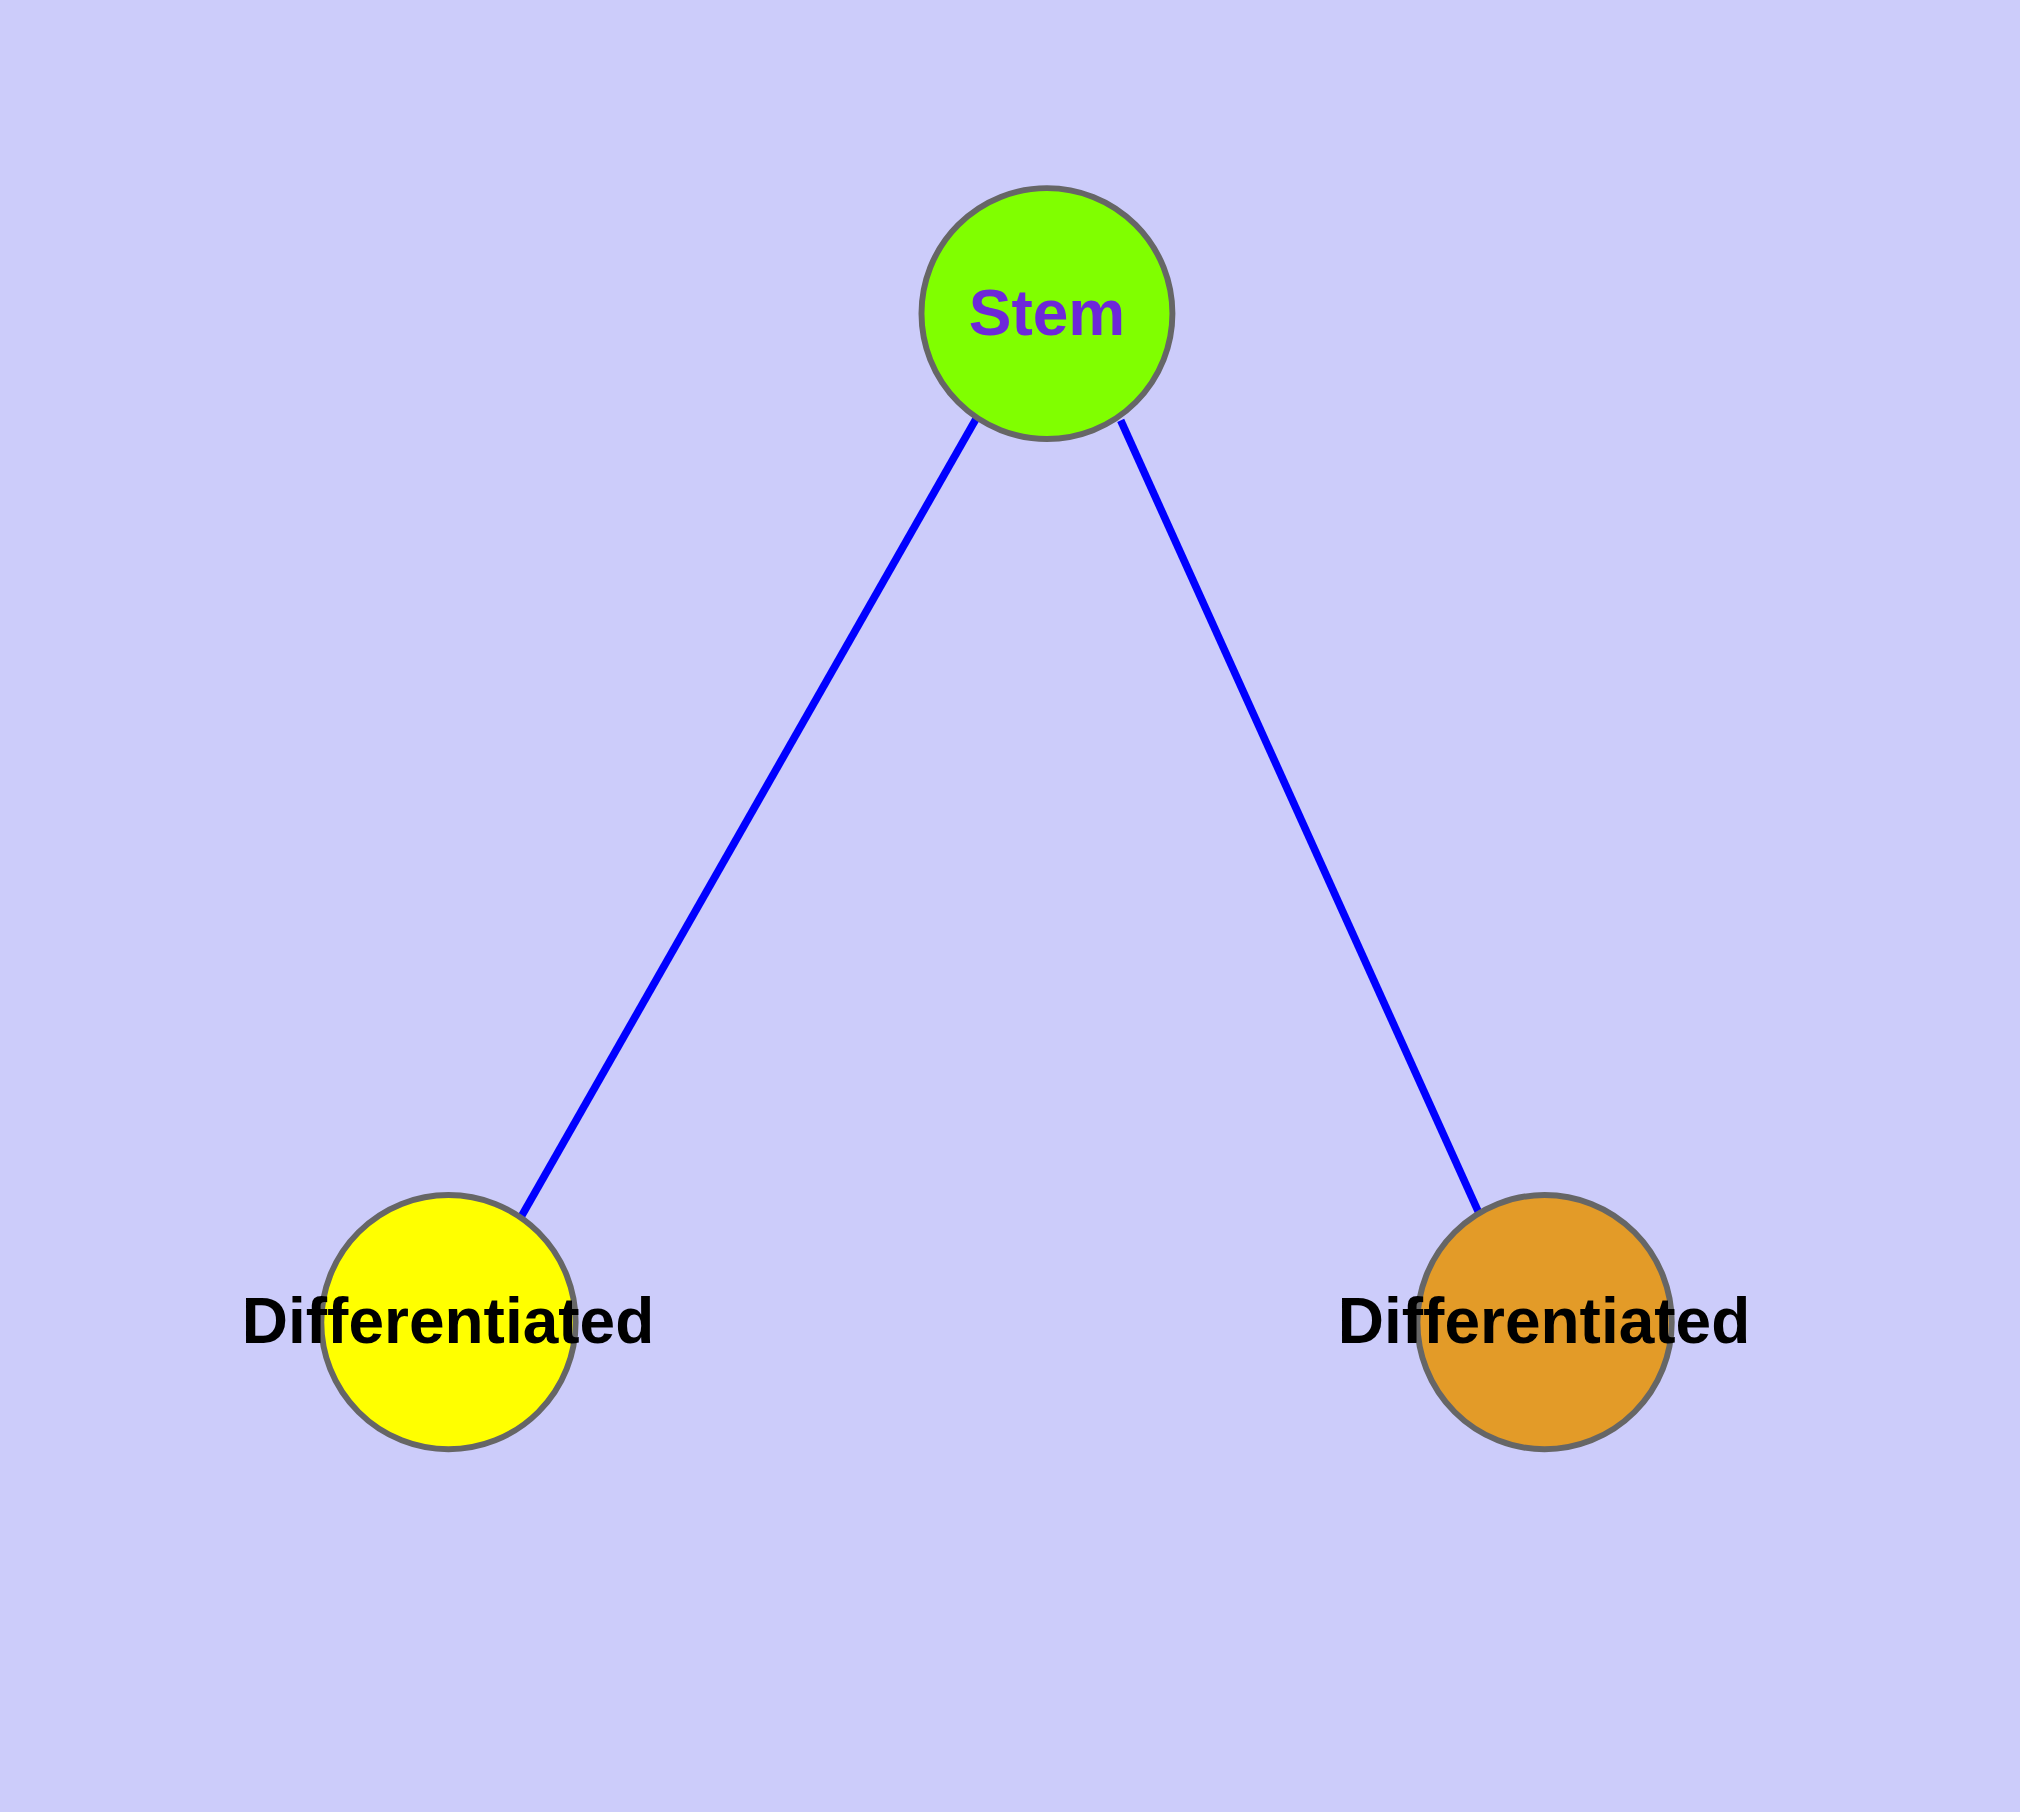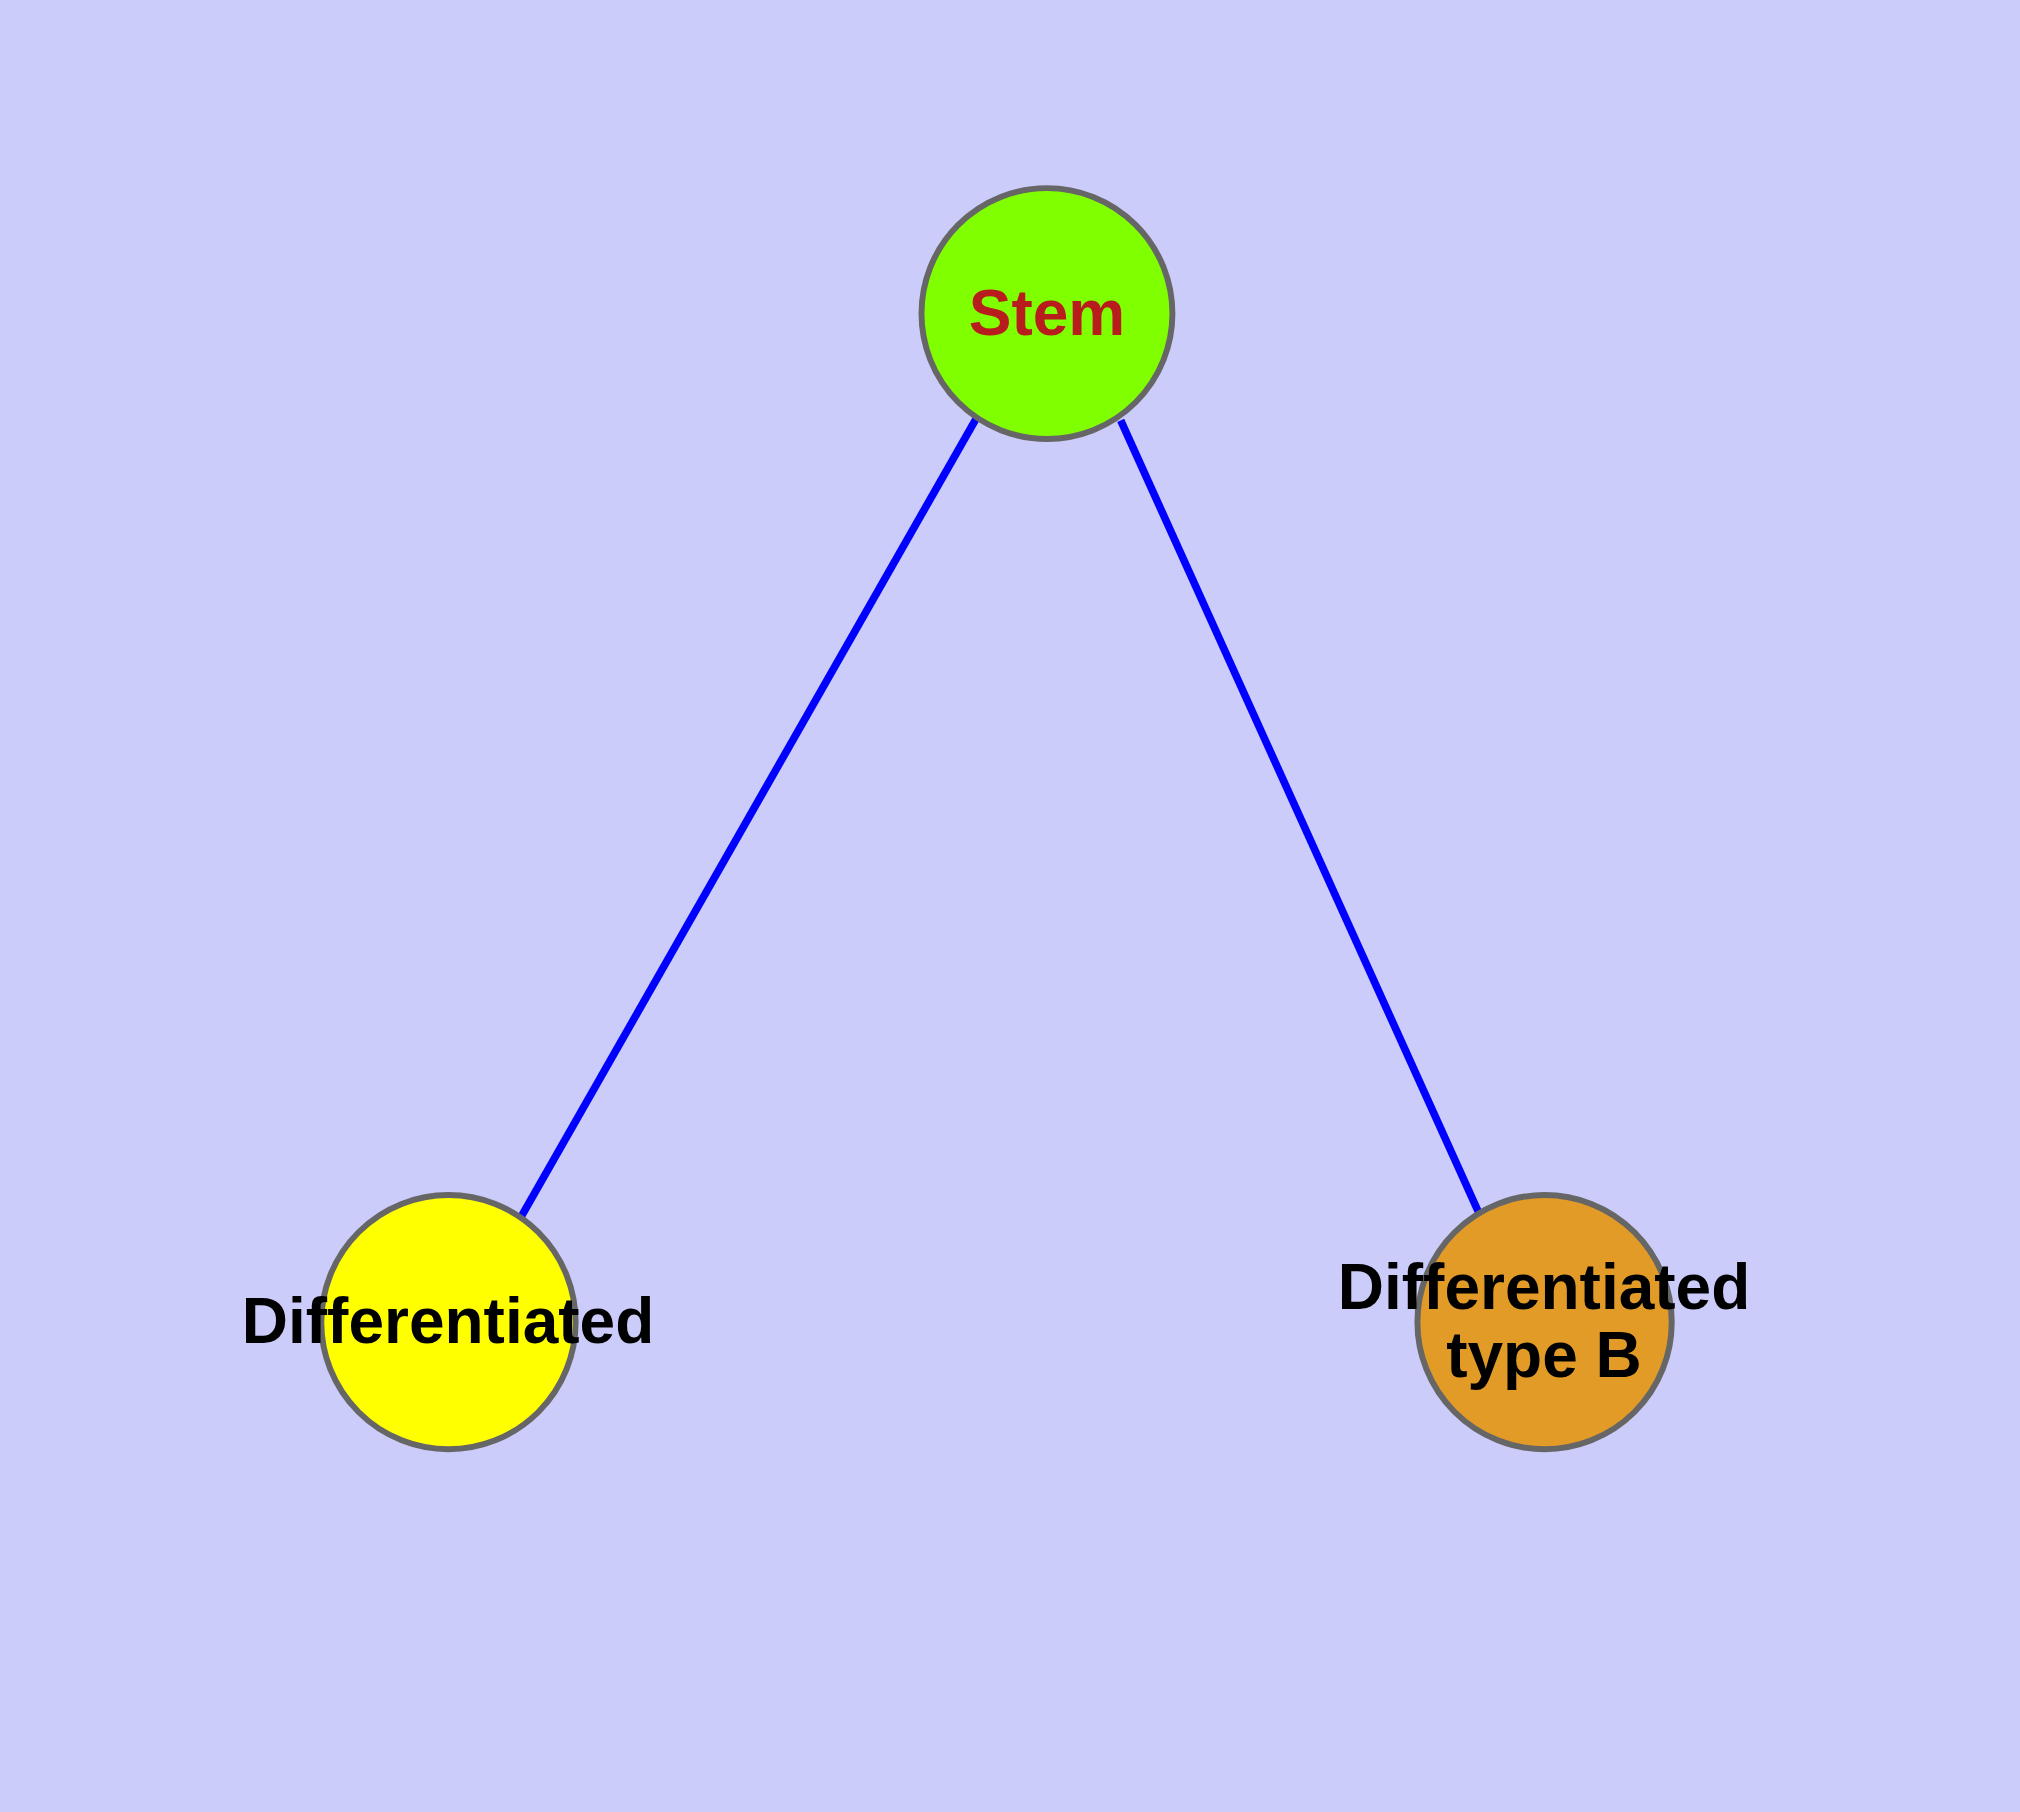--- a/index.html
+++ b/index.html
@@ -58,19 +58,19 @@
         <line x1="1322" y1="496" x2="1744" y2="1430" stroke="#0000ff" stroke-width="9" stroke-linecap="butt"></line>
       </g>
     <g id="nodes-layer">
         <circle cx="1235" cy="370" r="148" fill="#80ff00" stroke="#666666" stroke-width="7"></circle>
         <circle cx="529" cy="1560" r="150" fill="#ffff00" stroke="#666666" stroke-width="7"></circle>
         <circle cx="1822" cy="1560" r="150" fill="#e39b28" stroke="#666666" stroke-width="7"></circle>
       </g>
   </svg>
 
   <div id="labels-layer">
-      <div class="node-label stem-label" style="left: 1047px; top: 314px; font-size: 64px; color: #b91c1c;"><div>Stem</div></div>
+      <div class="node-label stem-label" style="left: 1047px; top: 314px; font-size: 64px; color: #6d28d9;"><div>Stem</div></div>
       <div class="node-label leaf-label" style="left: 448px; top: 1322px; font-size: 64px; color: rgb(0, 0, 0);"><div>Differentiated</div></div>
-      <div class="node-label leaf-label" style="left: 1544px; top: 1322px; font-size: 64px; color: rgb(0, 0, 0);"><div>Differentiated</div><div>type B</div></div>
+      <div class="node-label leaf-label" style="left: 1544px; top: 1322px; font-size: 64px; color: rgb(0, 0, 0);"><div>Differentiated</div></div>
     </div>
 
 </div>
 
 
 </body></html>

